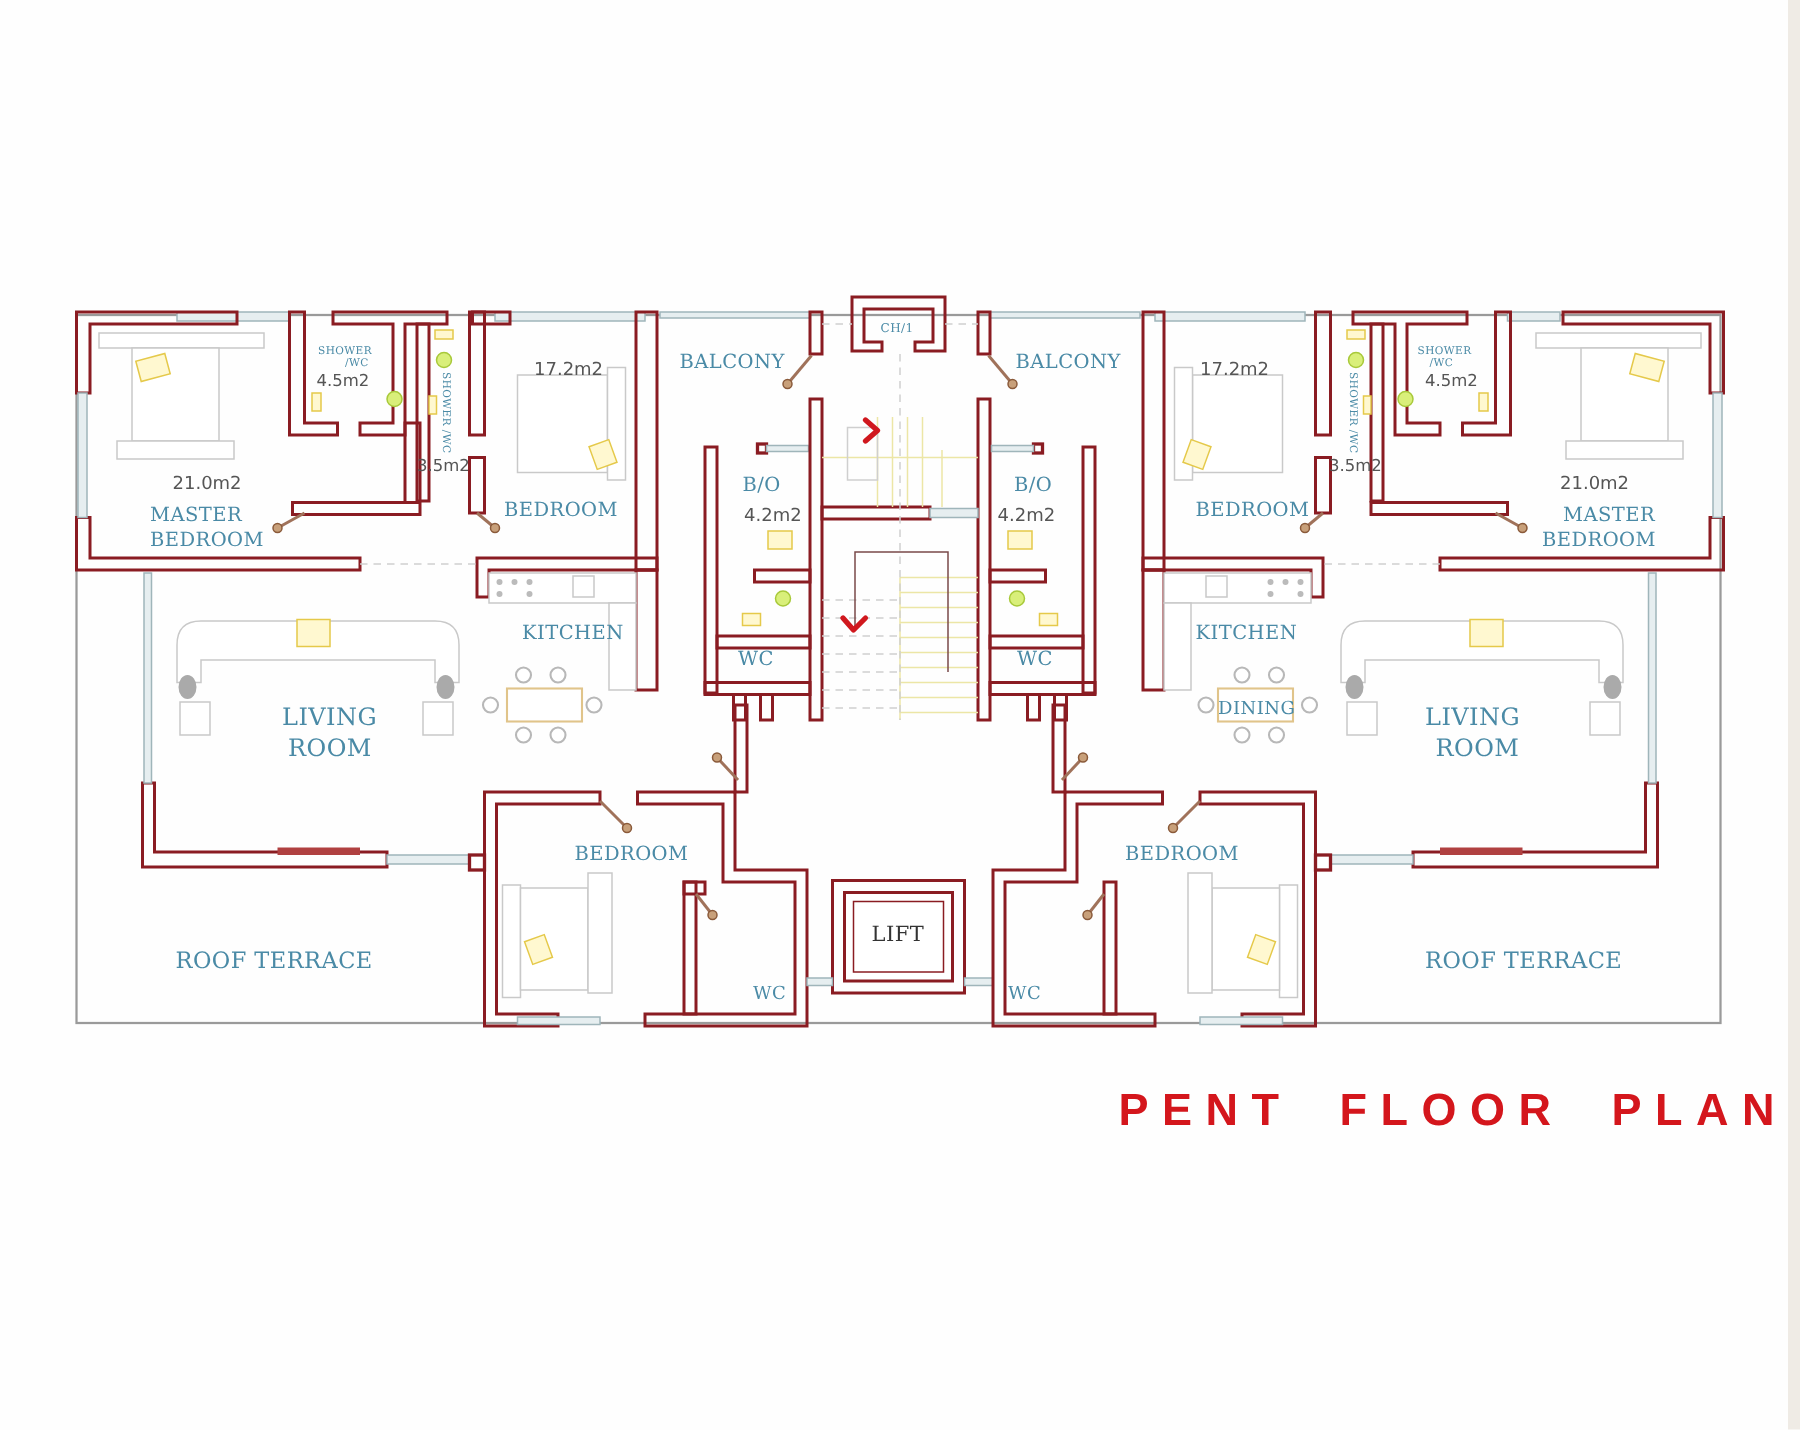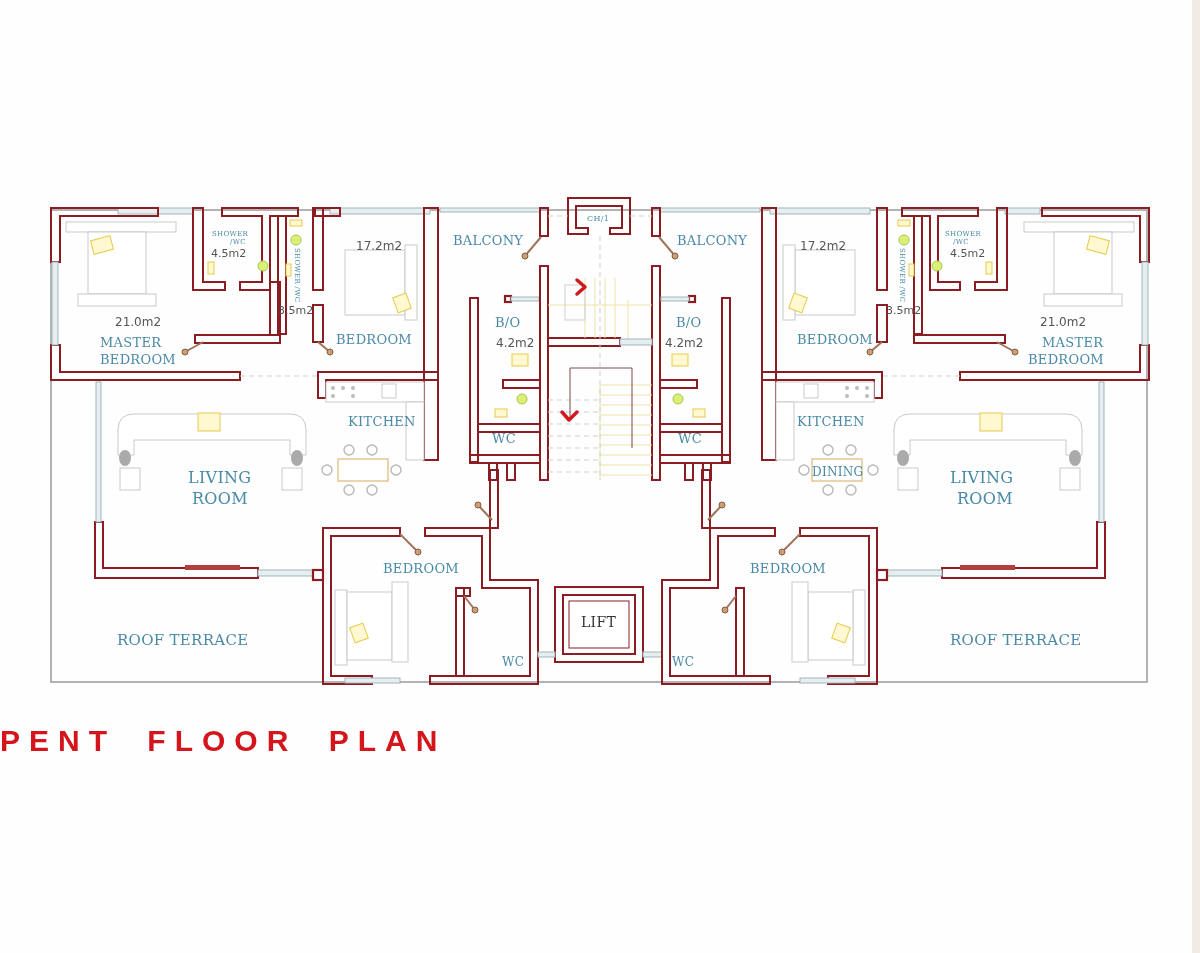--- a/index.html
+++ b/index.html
@@ -23,21 +23,21 @@
   .chair { fill: #fff; stroke: #b8b8b8; stroke-width: 1.4; }
   .table-tan { fill: #fff; stroke: #e0c48a; stroke-width: 1.4; }
   .door-leaf { stroke: #a0725a; stroke-width: 2; }
   .knob { fill: #c8a07a; stroke: #8a5a3a; stroke-width: 1; }
   .stair { stroke: #ece6a6; stroke-width: 1; }
   .dash { stroke: #cfcfcf; stroke-width: 1; stroke-dasharray: 5 4; }
   .arrow { fill: none; stroke: #d0181e; stroke-width: 3.5; stroke-linecap: round; stroke-linejoin: round; }
   .lbl { font-family: "DejaVu Serif", serif; fill: #4a8aa6; letter-spacing: 0.3px; }
   .area { font-family: "DejaVu Sans", sans-serif; fill: #555; }
   .title {
-    position: absolute; left: 0; width: 1192px; top: 724px; text-align: left;
+    position: absolute; left: 0; width: 1192px; top: 724px; text-align: right;
     font-family: "Liberation Sans", sans-serif; font-weight: bold;
     color: #d4161c; font-size: 30px; letter-spacing: 9px; word-spacing: 14px;
   }
 </style>
 </head>
 <body>
 
 <div class="right-strip"></div>
 
 <svg id="plan" width="1200" height="953" viewBox="0 0 1200 953">

